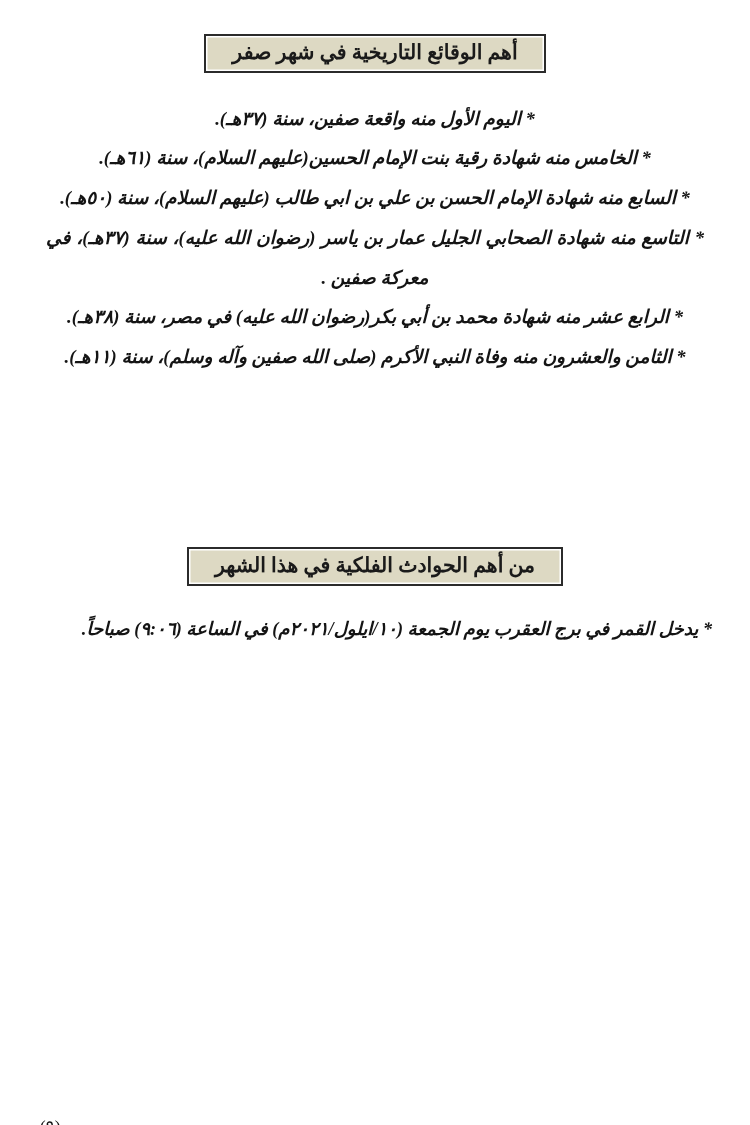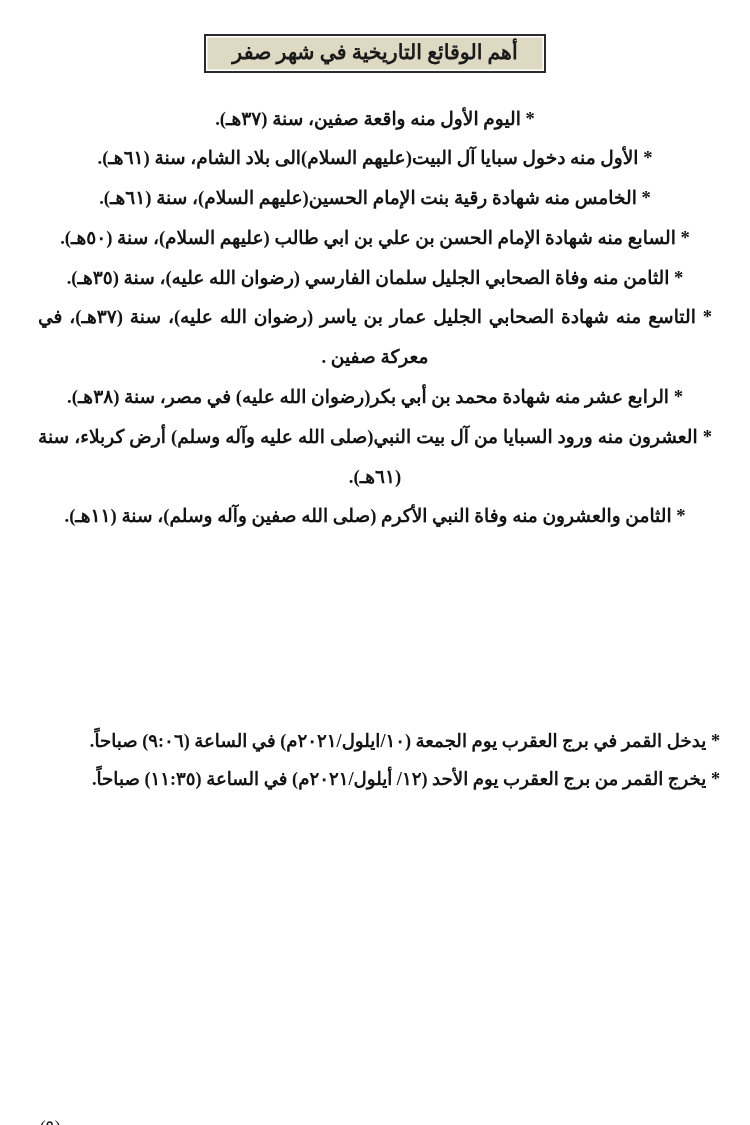--- a/index.html
+++ b/index.html
@@ -46,24 +46,25 @@
     font-weight: bold;
     font-size: 20.5px;
     letter-spacing: 0;
     color: #1a1a1a;
     white-space: nowrap;
     display: block;
   }
 
   
   .entries {
-    margin: 4px;
+    margin: 12px;
     padding: 0;
     list-style: none;
     direction: rtl;
+    font-style: italic;
   }
   .entries.historic {
     margin-top: 26px;
     padding-right: 34px;
     padding-left: 34px;
   }
   .entries.astro {
     margin-top: 24px;
     padding-right: 26px;
     padding-left: 26px;
@@ -109,33 +110,34 @@
 <div class="page">
 
   <div class="heading-wrap h1-pos">
     <div class="heading-banner">
       <span class="heading-text">أهم الوقائع التاريخية في شهر صفر</span>
     </div>
   </div>
 
   <ul class="entries historic">
     <li class="entry">* اليوم الأول منه واقعة صفين، سنة (٣٧هـ).</li>
-    <li class="entry">* الأول منه دخول سبايا آل البيت(عليهم السلام)الى بلاد الشام، سنة (٦١هـ).</li>
     <li class="entry">* الخامس منه شهادة رقية بنت الإمام الحسين(عليهم السلام)، سنة (٦١هـ).</li>
     <li class="entry">* السابع منه شهادة الإمام الحسن بن علي بن ابي طالب (عليهم السلام)، سنة (٥٠هـ).</li>
-    <li class="entry">* الثامن منه وفاة الصحابي الجليل سلمان الفارسي (رضوان الله عليه)، سنة (٣٥هـ).</li>
     <li class="entry">* التاسع منه شهادة الصحابي الجليل عمار بن ياسر (رضوان الله عليه)، سنة (٣٧هـ)، في معركة صفين .</li>
     <li class="entry">* الرابع عشر منه شهادة محمد بن أبي بكر(رضوان الله عليه) في مصر، سنة (٣٨هـ).</li>
-    <li class="entry">* العشرون منه ورود السبايا من آل بيت النبي(صلى الله عليه وآله وسلم) أرض كربلاء، سنة (٦١هـ).</li>
     <li class="entry">* الثامن والعشرون منه وفاة النبي الأكرم (صلى الله صفين وآله وسلم)، سنة (١١هـ).</li>
   </ul>
 
   <div class="section-gap"></div>
 
+  <div class="heading-wrap h2-pos">
+    <div class="heading-banner">
+      <span class="heading-text">من أهم الحوادث الفلكية في هذا الشهر</span>
+    </div>
+  </div>
 
   <ul class="entries astro">
     <li class="entry">* يدخل القمر في برج العقرب يوم الجمعة  (١٠/ايلول/٢٠٢١م) في الساعة (٩:٠٦) صباحاً.</li>
-    <li class="entry">* يخرج القمر من برج العقرب يوم الأحد (١٢/ أيلول/٢٠٢١م) في الساعة (١١:٣٥) صباحاً.</li>
   </ul>
 
   <div class="page-number">(٩)</div>
 
 </div>
 
 </body></html>

